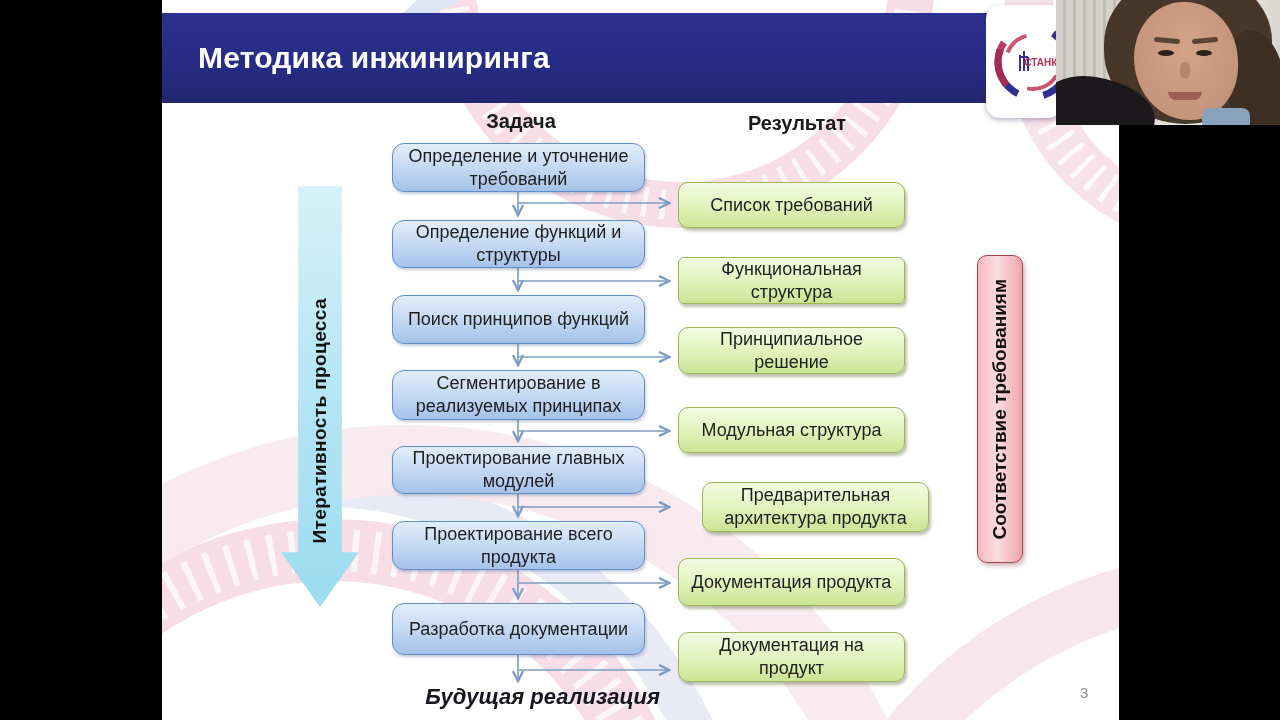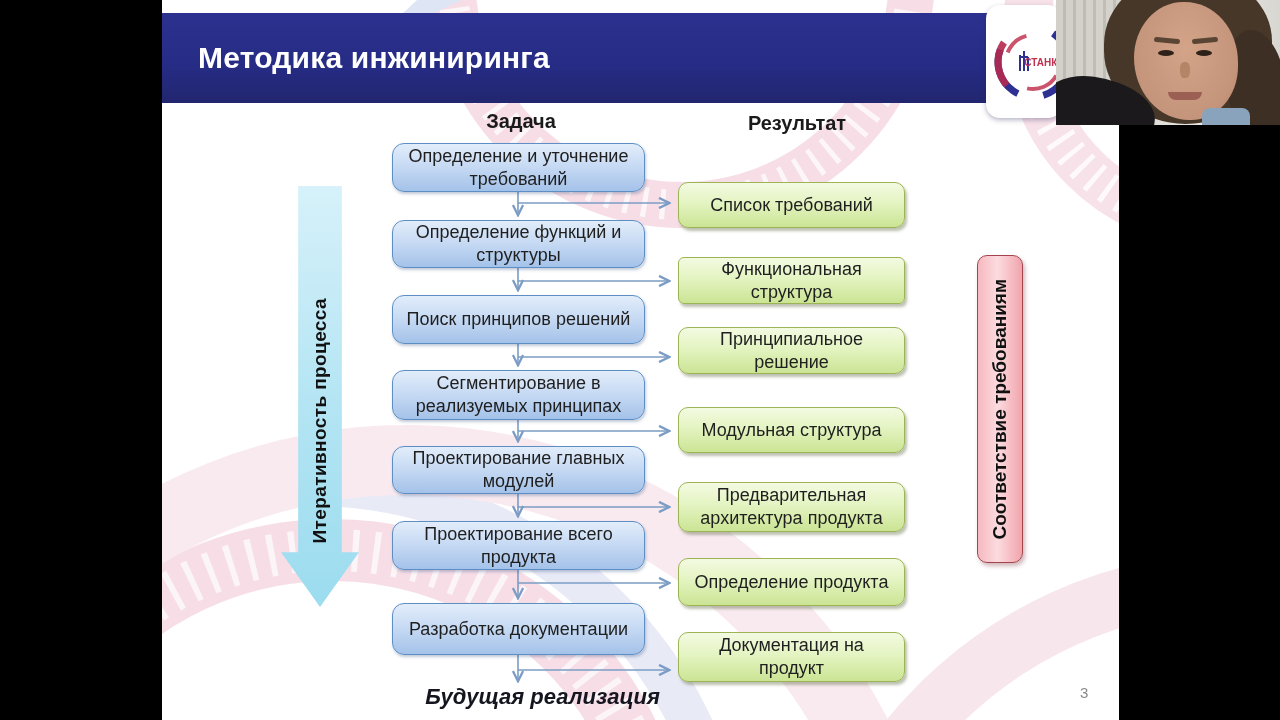--- a/index.html
+++ b/index.html
@@ -120,32 +120,32 @@
 
     <div class="col-header hdr-task">Задача</div>
     <div class="col-header hdr-result">Результат</div>
 
     <div class="iter-arrow">
       <span>Итеративность процесса</span>
     </div>
 
     <div class="tbox" style="top:143px;height:49px;">Определение и уточнение требований</div>
     <div class="tbox" style="top:220px;height:48px;">Определение функций и структуры</div>
-    <div class="tbox" style="top:295px;height:49px;">Поиск принципов решений</div>
+    <div class="tbox" style="top:295px;height:49px;">Поиск принципов функций</div>
     <div class="tbox" style="top:370px;height:50px;">Сегментирование в реализуемых принципах</div>
     <div class="tbox" style="top:446px;height:48px;">Проектирование главных модулей</div>
     <div class="tbox" style="top:521px;height:49px;">Проектирование всего продукта</div>
     <div class="tbox" style="top:603px;height:52px;">Разработка документации</div>
 
     <div class="rbox" style="top:182px;height:46px;">Список требований</div>
     <div class="rbox" style="top:257px;height:47px;border-radius:6px;">Функциональная структура</div>
     <div class="rbox" style="top:327px;height:47px;">Принципиальное решение</div>
     <div class="rbox" style="top:407px;height:46px;">Модульная структура</div>
-    <div class="rbox" style="top:482px;height:50px;">Предварительная архитектура продукта</div>
-    <div class="rbox" style="top:558px;height:48px;">Определение продукта</div>
+    <div class="rbox" style="top:482px;height:50px;margin-left:24px;">Предварительная архитектура продукта</div>
+    <div class="rbox" style="top:558px;height:48px;">Документация продукта</div>
     <div class="rbox" style="top:632px;height:50px;">Документация на продукт</div>
 
     <svg class="connectors" width="957" height="720" viewBox="0 0 957 720">
       <defs>
         <marker id="arr" viewBox="0 0 10 10" refX="8" refY="5" markerWidth="8" markerHeight="8" orient="auto-start-reverse">
           <path d="M1,1 L9,5 L1,9" fill="none" stroke="#7b9cc4" stroke-width="1.8"></path>
         </marker>
       </defs>
       <g fill="none" stroke="#7b9cc4" stroke-width="1.6">
         <path d="M356,192 V214" marker-end="url(#arr)"></path> 

